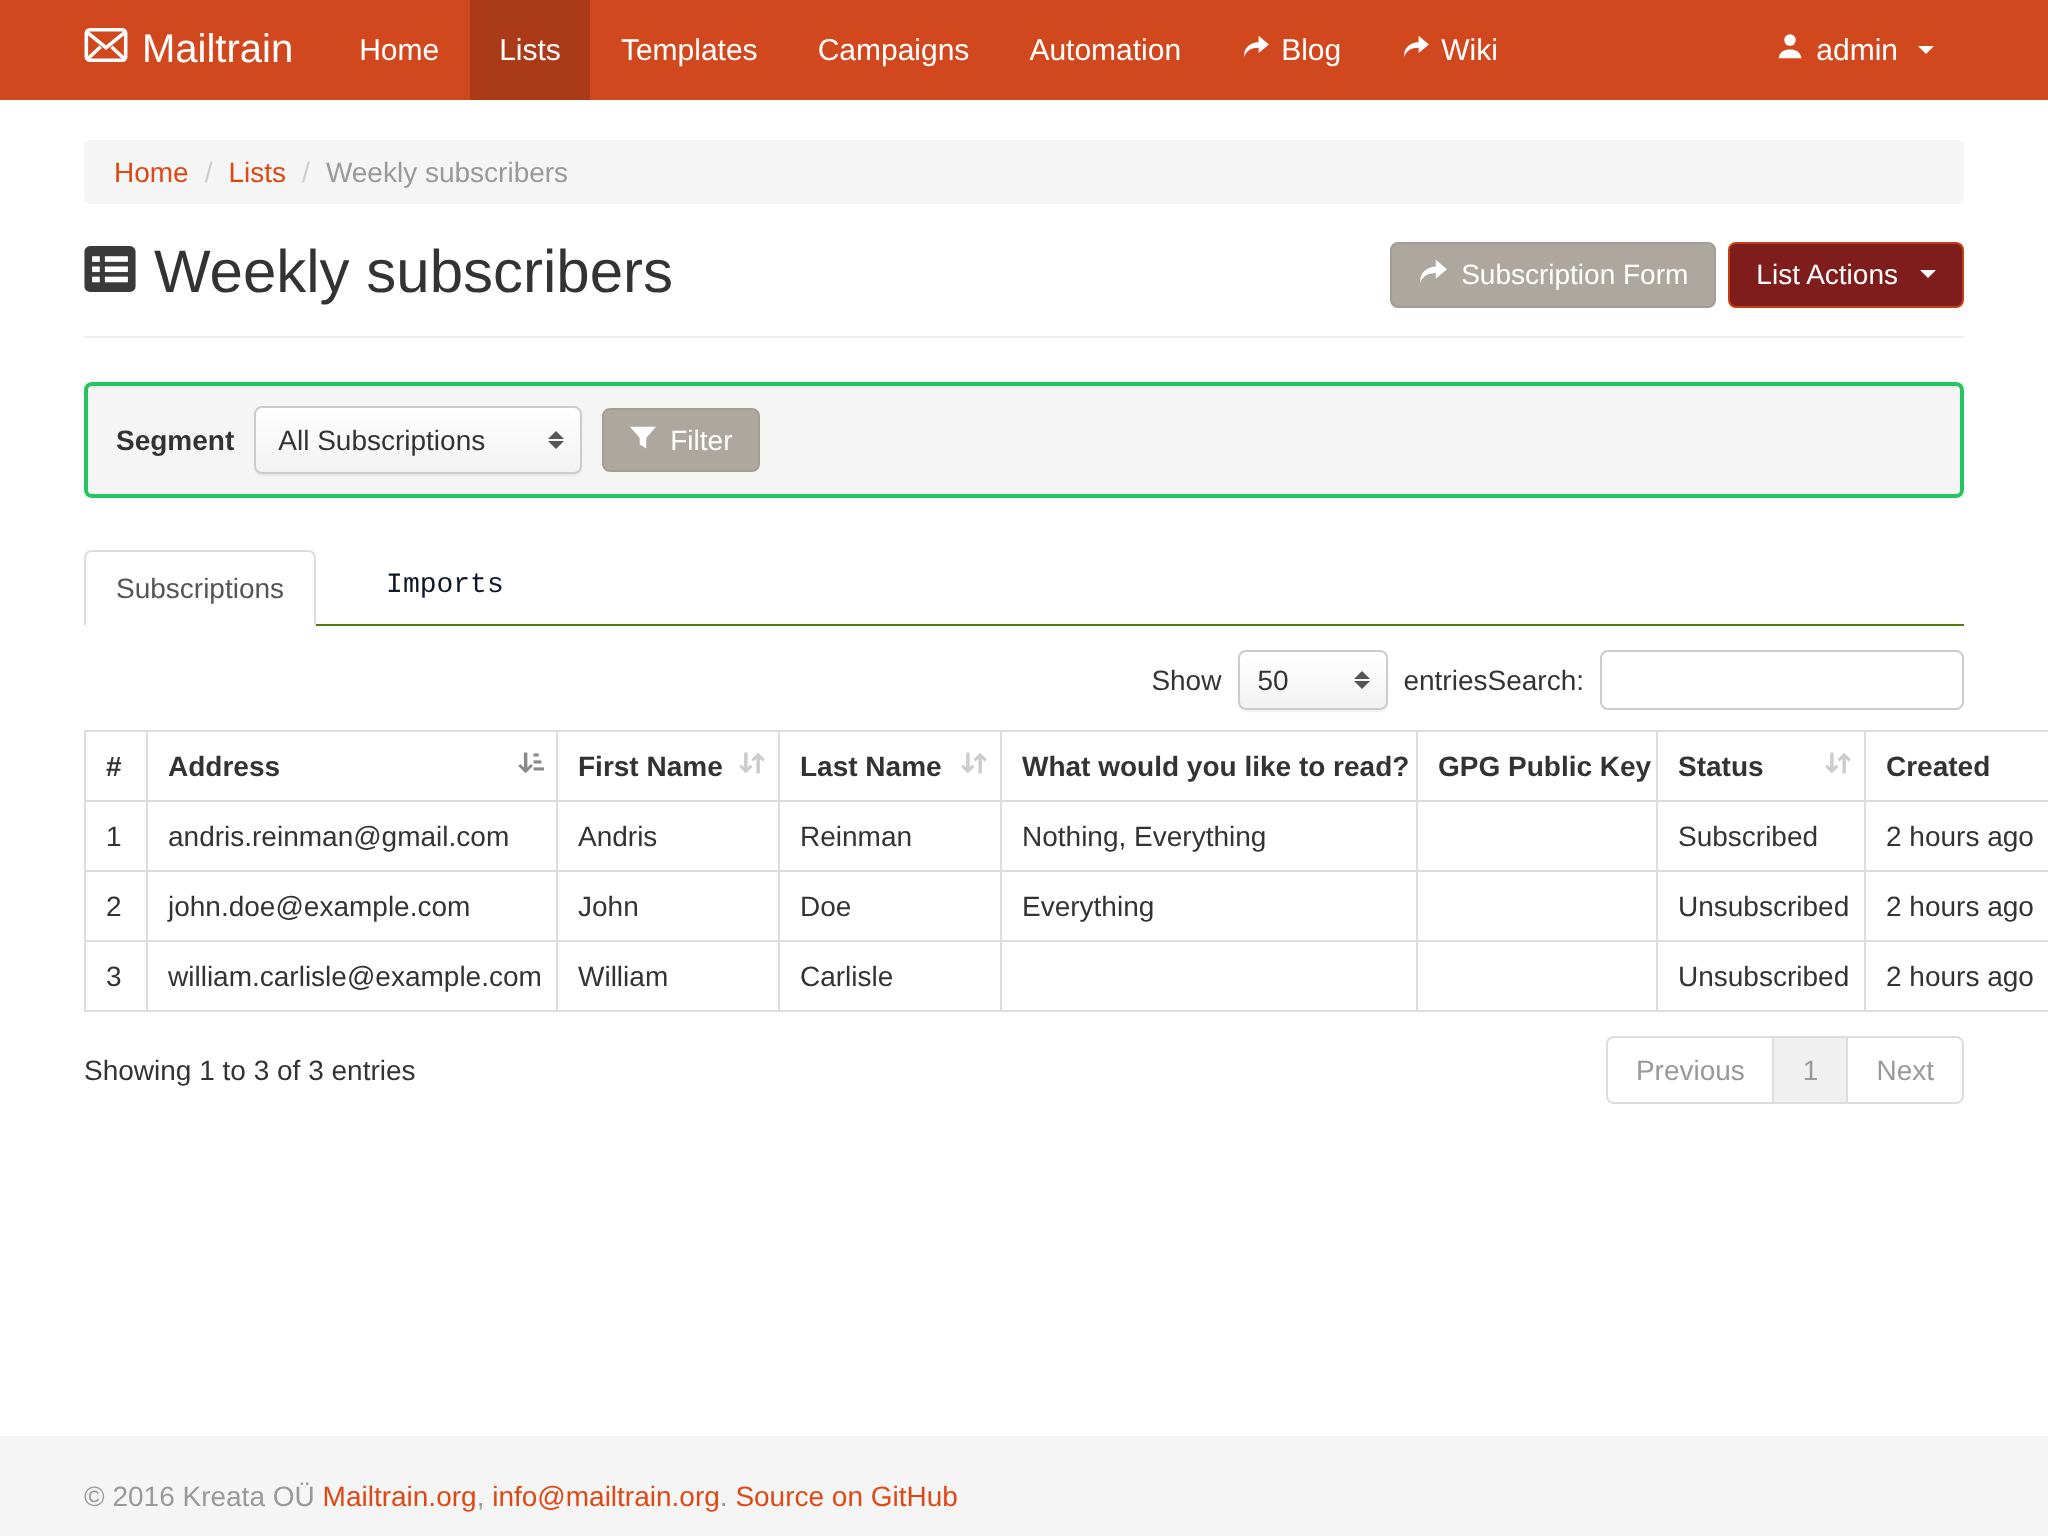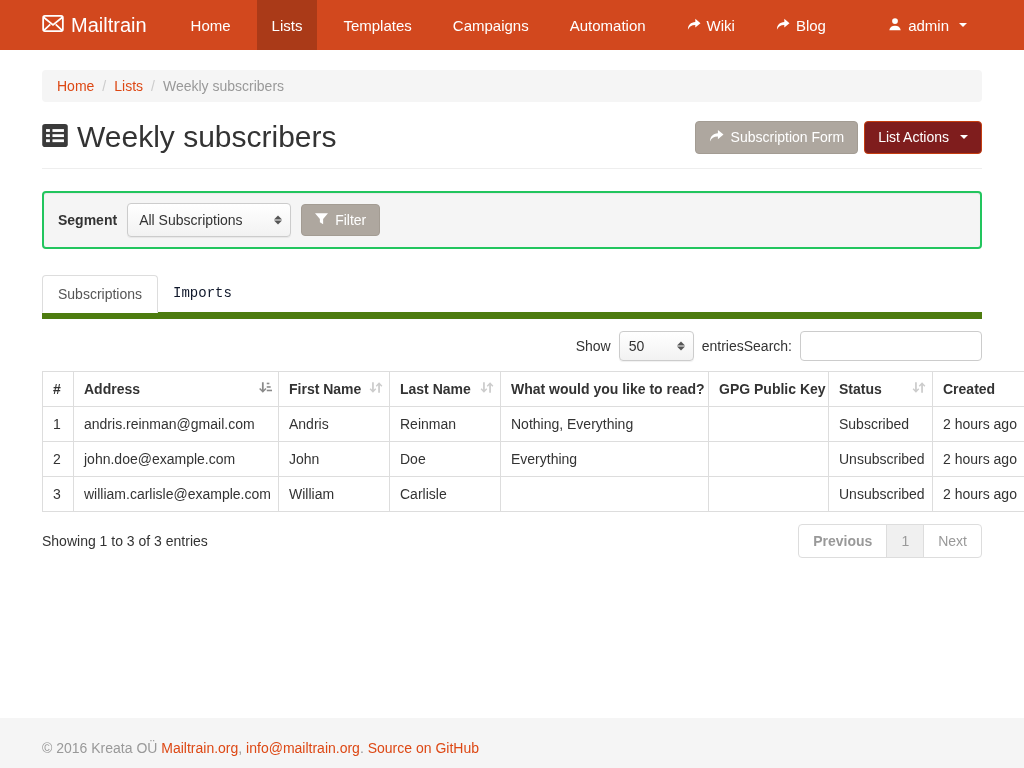--- a/index.html
+++ b/index.html
@@ -9,21 +9,21 @@
     font-size: 14px;
     color: #333;
     background: #fff;
     overflow-x: hidden;
   }
   .app { min-height: 100vh; display: flex; flex-direction: column; }
   .container { width: 970px; margin: 0 auto; padding: 0 15px; }
 
   
   .navbar { background: #D2481E; height: 50px; }
-  .nav-inner { width: 970px; margin: 0 auto; padding: 0 15px; display: flex; align-items: stretch; height: 50px; gap: 11px; }
+  .nav-inner { width: 970px; margin: 0 auto; padding: 0 15px; display: flex; align-items: stretch; height: 50px; }
   .brand { display: flex; align-items: center; gap: 7px; color: #fff; text-decoration: none;
            font-size: 20px; padding-right: 18px; }
   .nav-link { display: flex; align-items: center; gap: 6px; color: #fff; text-decoration: none;
               font-size: 15px; padding: 0 15px; cursor: pointer; }
   .nav-link.active { background: #AA3A18; }
   .nav-right { margin-left: auto; display: flex; align-items: stretch; }
   .caret { display: inline-block; width: 0; height: 0; border-left: 4px solid transparent;
            border-right: 4px solid transparent; border-top: 4px solid #fff; margin-left: 4px; }
   .icon-svg { display: inline-block; vertical-align: middle; }
 
@@ -56,21 +56,21 @@
                 align-items: center; padding: 0 26px 0 11px; cursor: pointer; box-shadow: 0 1px 1px rgba(0,0,0,.06); }
   .fakeselect.seg { width: 164px; }
   .fakeselect.small { height: 30px; width: 75px; padding-left: 9px; }
   .updown { position: absolute; right: 8px; top: 50%; transform: translateY(-50%);
             display: flex; flex-direction: column; gap: 1px; }
   .updown i { width: 0; height: 0; border-left: 4px solid transparent; border-right: 4px solid transparent; }
   .updown .up { border-bottom: 4px solid #555; }
   .updown .down { border-top: 4px solid #555; }
 
   
-  .tabs { display: flex; border-bottom: 7px solid #4d7c0f; margin-top: 26px; }
+  .tabs { display: flex; border-bottom: 1px solid #4d7c0f; margin-top: 26px; gap: 20px; }
   .tab { padding: 10px 15px; margin-bottom: -1px; cursor: pointer; text-decoration: none; }
   .tab.active { background: #fff; border: 1px solid #ddd; border-bottom-color: #fff;
                 border-radius: 4px 4px 0 0; color: #555; }
   .tab.inactive { color: #0f172a; font-family: Liberation Mono, monospace; }
 
   
   .controls { display: flex; justify-content: flex-end; align-items: center; margin: 12px 0 10px; }
   .controls .left, .controls .right { display: flex; align-items: center; gap: 8px; }
   .search-input { height: 30px; width: 182px; border: 1px solid #ccc; border-radius: 4px;
                   padding: 0 8px; font-family: inherit; font-size: 14px; }
@@ -80,21 +80,21 @@
   table.data th, table.data td { border: 1px solid #ddd; padding: 9px 10px; text-align: left;
                                  font-size: 14px; overflow: hidden; white-space: nowrap; }
   table.data th { font-weight: bold; position: relative; padding-right: 26px; }
   .sort-icon { position: absolute; right: 6px; top: 50%; transform: translateY(-50%); }
 
   
   .table-footer { display: flex; justify-content: space-between; align-items: center; margin-top: 12px; }
   .pagination { display: flex; }
   .page-btn { border: 1px solid #ddd; background: #fff; color: #999; padding: 8px 14px;
               cursor: pointer; font-size: 14px; font-family: inherit; margin-left: -1px; }
-  .page-btn:first-child { border-radius: 4px 0 0 4px; margin-left: 16px; font-weight: bold; }
+  .page-btn:first-child { border-radius: 4px 0 0 4px; margin-left: 16px; }
   .page-btn:last-child { border-radius: 0 4px 4px 0; }
   .page-btn.current { background: #f0f0f0; }
 
   
   footer { margin-top: auto; background: #f5f5f5; padding: 22px 0 12px; }
   footer .copy { color: #999; }
   footer a { color: #DD4814; text-decoration: none; }
 </style>
 </head>
 <body>
@@ -117,29 +117,29 @@
       <a class="nav-link active">Lists</a>
       <a class="nav-link">Templates</a>
       <a class="nav-link">Campaigns</a>
       <a class="nav-link">Automation</a>
       <a class="nav-link">
         <span class="icon-svg">
           <svg width="14" height="13" viewBox="0 0 16 15" fill="#fff">
             <path d="M9.5 1 L15.5 6 L9.5 11 V8 C5 8 2.5 9.8 1 13.5 C1 8 4.2 5.1 9.5 4.6 Z"></path>
           </svg>
         </span>
-        <span>Wiki</span>
+        <span>Blog</span>
       </a>
       <a class="nav-link">
         <span class="icon-svg">
           <svg width="14" height="13" viewBox="0 0 16 15" fill="#fff">
             <path d="M9.5 1 L15.5 6 L9.5 11 V8 C5 8 2.5 9.8 1 13.5 C1 8 4.2 5.1 9.5 4.6 Z"></path>
           </svg>
         </span>
-        <span>Blog</span>
+        <span>Wiki</span>
       </a>
       <div class="nav-right">
         <a class="nav-link">
           <span class="icon-svg">
             <svg width="14" height="14" viewBox="0 0 16 16" fill="#fff">
               <circle cx="8" cy="4.6" r="3.3"></circle>
               <path d="M1.5 15 C2 11.5 4.5 10 8 10 s6 1.5 6.5 5 Z"></path>
             </svg>
           </span>
           <span>admin</span>

